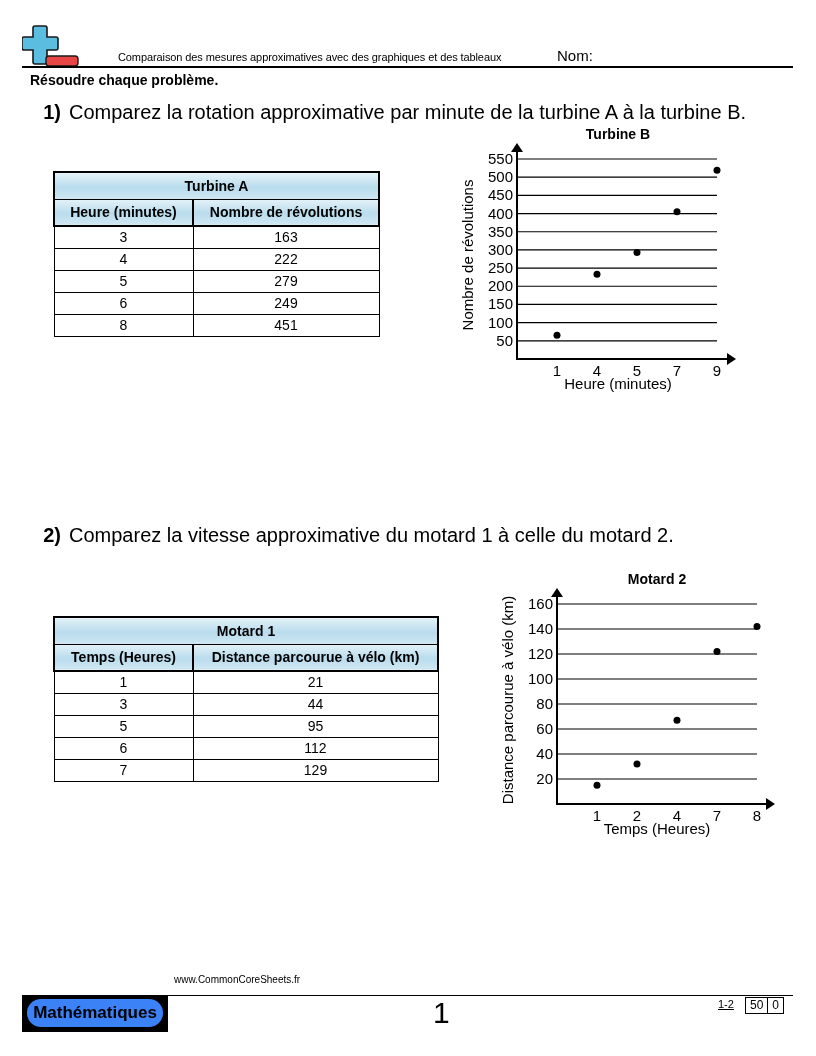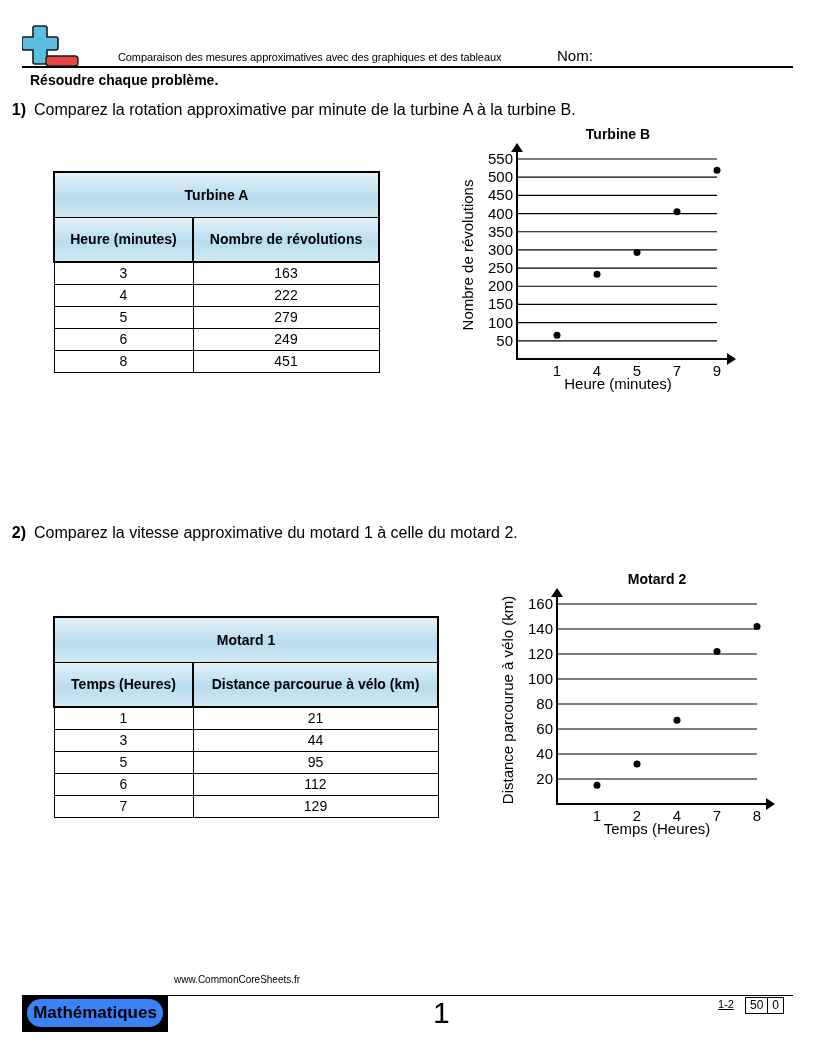--- a/index.html
+++ b/index.html
@@ -8,30 +8,30 @@
 
     .abs { position: absolute; }
 
     
     #logo { left: 22px; top: 24px; width: 58px; height: 44px; }
     #header-title { left: 118px; top: 51px; font-size: 11px; white-space: nowrap; letter-spacing: -0.1px; }
     #name-label { left: 557px; top: 47px; font-size: 15px; white-space: nowrap; }
     #header-rule { left: 22px; top: 66px; width: 771px; height: 2px; background: #000; }
     #instructions { left: 30px; top: 72px; font-size: 14px; font-weight: bold; white-space: nowrap; }
 
-    .problem { font-size: 16px; white-space: nowrap; }
+    .problem { font-size: 20px; white-space: nowrap; margin-left: 35px; }
     .problem .num { font-weight: bold; display: inline-block; width: 26px; text-align: right; margin-right: 8px; }
 
     #p1 { left: 0px; top: 101px; }
     #p2 { left: 0px; top: 524px; }
 
     
     table.data { position: absolute; border-collapse: collapse; font-size: 14px; }
     table.data th, table.data td { border: 1px solid #000; text-align: center; }
-    table.data th { font-weight: bold; height: 45px;
+    table.data th { font-weight: bold; height: 27px;
       background: linear-gradient(to bottom, #e4f2f8 0%, #b9dced 55%, #cfe7f2 100%); }
     table.data thead tr.title th { border-width: 2px 2px 1px 2px; }
     table.data thead tr.cols th { border-width: 1px 2px 2px 2px; }
     table.data thead tr.cols th:first-child { border-right-width: 2px; }
     table.data td { height: 22px; }
 
     #table-a { left: 53px; top: 171px; width: 327px; }
     #table-a .c1 { width: 139px; }
     #table-b { left: 53px; top: 616px; width: 386px; }
     #table-b .c1 { width: 139px; }

